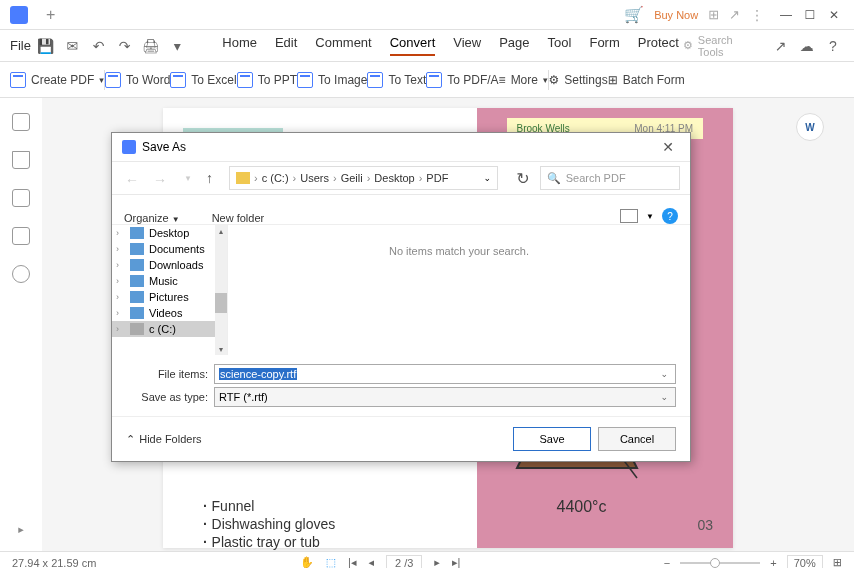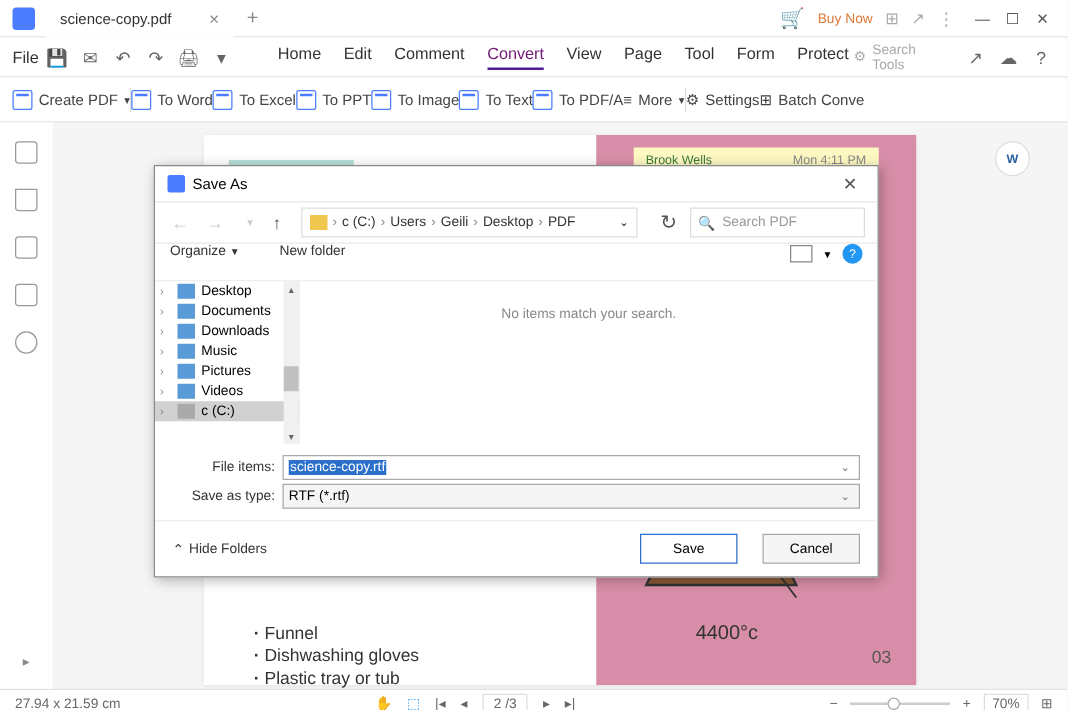--- a/index.html
+++ b/index.html
@@ -10,21 +10,21 @@
 .tab-close{margin-left:30px;color:#888;font-size:14px;cursor:pointer}
 .tab-plus{margin-left:10px;color:#888;font-size:16px}
 .titlebar-right{margin-left:auto;display:flex;align-items:center;gap:10px;padding-right:8px}
 .buy-now{color:#e07a3a;font-size:11px}
 .win-controls{display:flex;gap:0}
 .win-btn{width:24px;height:24px;display:flex;align-items:center;justify-content:center;color:#555;font-size:12px}
 .menubar{height:32px;background:#fff;display:flex;align-items:center;padding:0 10px;gap:4px;border-bottom:1px solid #e0e0e0}
 .menu-icon{width:24px;height:20px;display:flex;align-items:center;justify-content:center;color:#666;font-size:14px}
 .menu-items{display:flex;gap:18px;margin-left:30px}
 .menu-item{font-size:13px;color:#333;cursor:pointer}
-.menu-item.active{color:#701a75;border-bottom:2px solid #4c1d95;padding-bottom:4px}
+.menu-item.active{color:#000000;border-bottom:2px solid #c2410c;padding-bottom:4px}
 .search-tools{margin-left:auto;color:#aaa;font-size:11px;display:flex;align-items:center;gap:5px}
 .toolbar{height:36px;background:#fff;display:flex;align-items:center;padding:0 10px;border-bottom:1px solid #e0e0e0}
 .tool-btn{display:flex;align-items:center;gap:5px;font-size:12px;color:#444;cursor:pointer}
 .tool-icon{width:16px;height:16px;border:1.5px solid #4a7dff;border-radius:2px;position:relative}
 .tool-icon::after{content:"";position:absolute;top:2px;left:2px;right:2px;height:2px;background:#4a7dff}
 .main{display:flex;height:calc(100% - 115px);background:#f5f5f5}
 .sidebar{width:42px;background:#fff;display:flex;flex-direction:column;align-items:center;padding-top:15px;gap:20px}
 .sb-icon{width:18px;height:18px;border:1.5px solid #999;border-radius:3px}
 .doc-area{flex:1;display:flex;justify-content:center;padding:10px;position:relative;overflow:hidden}
 .doc-page{width:570px;height:440px;background:#fff;box-shadow:0 1px 4px rgba(0,0,0,0.1);display:flex}
@@ -40,34 +40,34 @@
 .bullet-list li{font-size:14px;color:#333;margin:2px 0}
 .bullet-list li::before{content:"· ";font-weight:bold}
 .floating-btn{position:absolute;top:15px;right:30px;width:28px;height:28px;border-radius:50%;border:1px solid #ddd;background:#fff;display:flex;align-items:center;justify-content:center;font-size:10px;font-weight:bold;color:#2a5fa0}
 .statusbar{height:22px;background:#fff;display:flex;align-items:center;padding:0 12px;font-size:11px;color:#666;border-top:1px solid #e0e0e0}
 .sb-center{margin-left:auto;display:flex;align-items:center;gap:12px}
 .sb-right{margin-left:auto;display:flex;align-items:center;gap:10px}
 .zoom-slider{width:80px;height:2px;background:#ccc;position:relative}
 .zoom-handle{position:absolute;top:-4px;left:30px;width:10px;height:10px;border-radius:50%;background:#fff;border:1px solid #aaa}
 
 .dialog-overlay{position:absolute;top:0;left:0;right:0;bottom:0}
-.dialog{position:absolute;top:132px;left:123px;width:580px;background:#fff;border:1px solid #888;box-shadow:2px 2px 10px rgba(0,0,0,0.3)}
+.dialog{position:absolute;top:132px;left:111px;width:580px;background:#fff;border:1px solid #888;box-shadow:2px 2px 10px rgba(0,0,0,0.3)}
 .dlg-title{height:28px;display:flex;align-items:center;padding:0 10px;font-size:12px}
 .dlg-title-icon{width:14px;height:14px;background:#4a7dff;border-radius:2px;margin-right:6px}
 .dlg-close{margin-left:auto;font-size:14px;color:#555;cursor:pointer;padding:2px 6px}
 .dlg-nav{height:34px;display:flex;align-items:center;padding:0 10px;gap:8px;border-top:1px solid #e8e8e8;border-bottom:1px solid #e8e8e8}
 .nav-arrow{width:20px;text-align:center;color:#ccc;font-size:14px}
 .nav-up{color:#555;font-size:14px}
 .breadcrumb{flex:1;display:flex;align-items:center;border:1px solid #ddd;height:24px;padding:0 6px;font-size:11px;gap:4px;margin:0 8px}
 .bc-folder{width:14px;height:12px;background:#f0c850}
 .bc-sep{color:#888}
 .bc-item{color:#333}
 .refresh{width:18px;text-align:center;color:#555}
 .search-box{width:140px;height:24px;border:1px solid #ddd;padding:0 6px;display:flex;align-items:center;font-size:11px;color:#999;gap:5px}
-.dlg-toolbar{height:30px;display:flex;align-items:flex-start;padding:0 12px;font-size:11px;border-bottom:1px solid #eee}
+.dlg-toolbar{height:30px;display:flex;align-items:flex-end;padding:0 12px;font-size:11px;border-bottom:1px solid #eee}
 .organize{color:#333;cursor:pointer}
 .new-folder{margin-left:32px;color:#333;cursor:pointer}
 .dlg-tb-right{margin-left:auto;display:flex;gap:8px;align-items:center}
 .view-icon{width:18px;height:14px;border:1px solid #888}
 .help-icon{width:16px;height:16px;border-radius:50%;background:#2196f3;color:#fff;font-size:10px;display:flex;align-items:center;justify-content:center}
 .dlg-body{display:flex;height:130px}
 .tree{width:116px;border-right:1px solid #eee;overflow-y:auto;font-size:11px;position:relative}
 .tree-item{display:flex;align-items:center;padding:2px 4px 2px 18px;gap:5px;cursor:pointer}
 .tree-item.sel{background:#d0d0d0}
 .tree-arrow{position:absolute;left:4px;color:#888;font-size:9px}
@@ -78,33 +78,29 @@
 .scroll-btn{position:absolute;right:0;width:12px;height:12px;background:#f0f0f0;display:flex;align-items:center;justify-content:center;font-size:8px;color:#666}
 .file-area{flex:1;display:flex;align-items:flex-start;justify-content:center;padding-top:20px;font-size:11px;color:#888}
 .dlg-inputs{padding:6px 14px}
 .input-row{display:flex;align-items:center;margin:3px 0}
 .input-label{width:88px;text-align:right;font-size:11px;color:#333;padding-right:6px}
 .input-field{flex:1;height:20px;border:1px solid #aaa;font-size:11px;padding:0 4px}
 .input-field .sel{background:#2a6fc9;color:#fff;padding:0 1px}
 .dropdown-arrow{color:#666;font-size:9px;padding:0 3px}
 .dlg-buttons{display:flex;align-items:center;padding:10px 14px;border-top:1px solid #eee}
 .hide-folders{font-size:11px;color:#333;display:flex;align-items:center;gap:4px}
-.btn-row{margin-left:auto;display:flex;gap:20px}
+.btn-row{margin-left:auto;display:flex;gap:7px}
 .dlg-btn{width:78px;height:24px;font-size:11px;border:1px solid #aaa;background:#f5f5f5;cursor:pointer}
 .dlg-btn.primary{border:1.5px solid #2a6fc9;background:#fff}
 </style>
 </head>
 <body>
 
 <div class="titlebar">
   <div class="app-icon"></div>
-  <div class="tab">
-    <span>science-copy.pdf</span>
-    <span class="tab-close">×</span>
-  </div>
   <span class="tab-plus">+</span>
   <div class="titlebar-right">
     <span style="color:#e07a3a">🛒</span>
     <span class="buy-now">Buy Now</span>
     <span style="color:#aaa;font-size:13px">⊞</span>
     <span style="color:#aaa;font-size:13px">↗</span>
     <span style="color:#aaa;font-size:14px">⋮</span>
     <div class="win-controls">
       <div class="win-btn">—</div>
       <div class="win-btn">☐</div>
@@ -177,21 +173,21 @@
       <span>More</span>
       <span style="font-size:9px">▾</span>
     </div>
   <div style="width:1px;height:20px;background:#ddd"></div>
   <div class="tool-btn">
       <span>⚙</span>
       <span>Settings</span>
     </div>
   <div class="tool-btn">
       <span>⊞</span>
-      <span>Batch Conve</span>
+      <span>Batch Form</span>
     </div>
 </div>
 
 <div class="main">
   <div class="sidebar">
     <div class="sb-icon"></div>
     <div class="sb-icon" style="border-radius:0 0 3px 3px"></div>
     <div class="sb-icon" style="border-radius:3px"></div>
     <div class="sb-icon"></div>
     <div class="sb-icon" style="border-radius:50%"></div>

